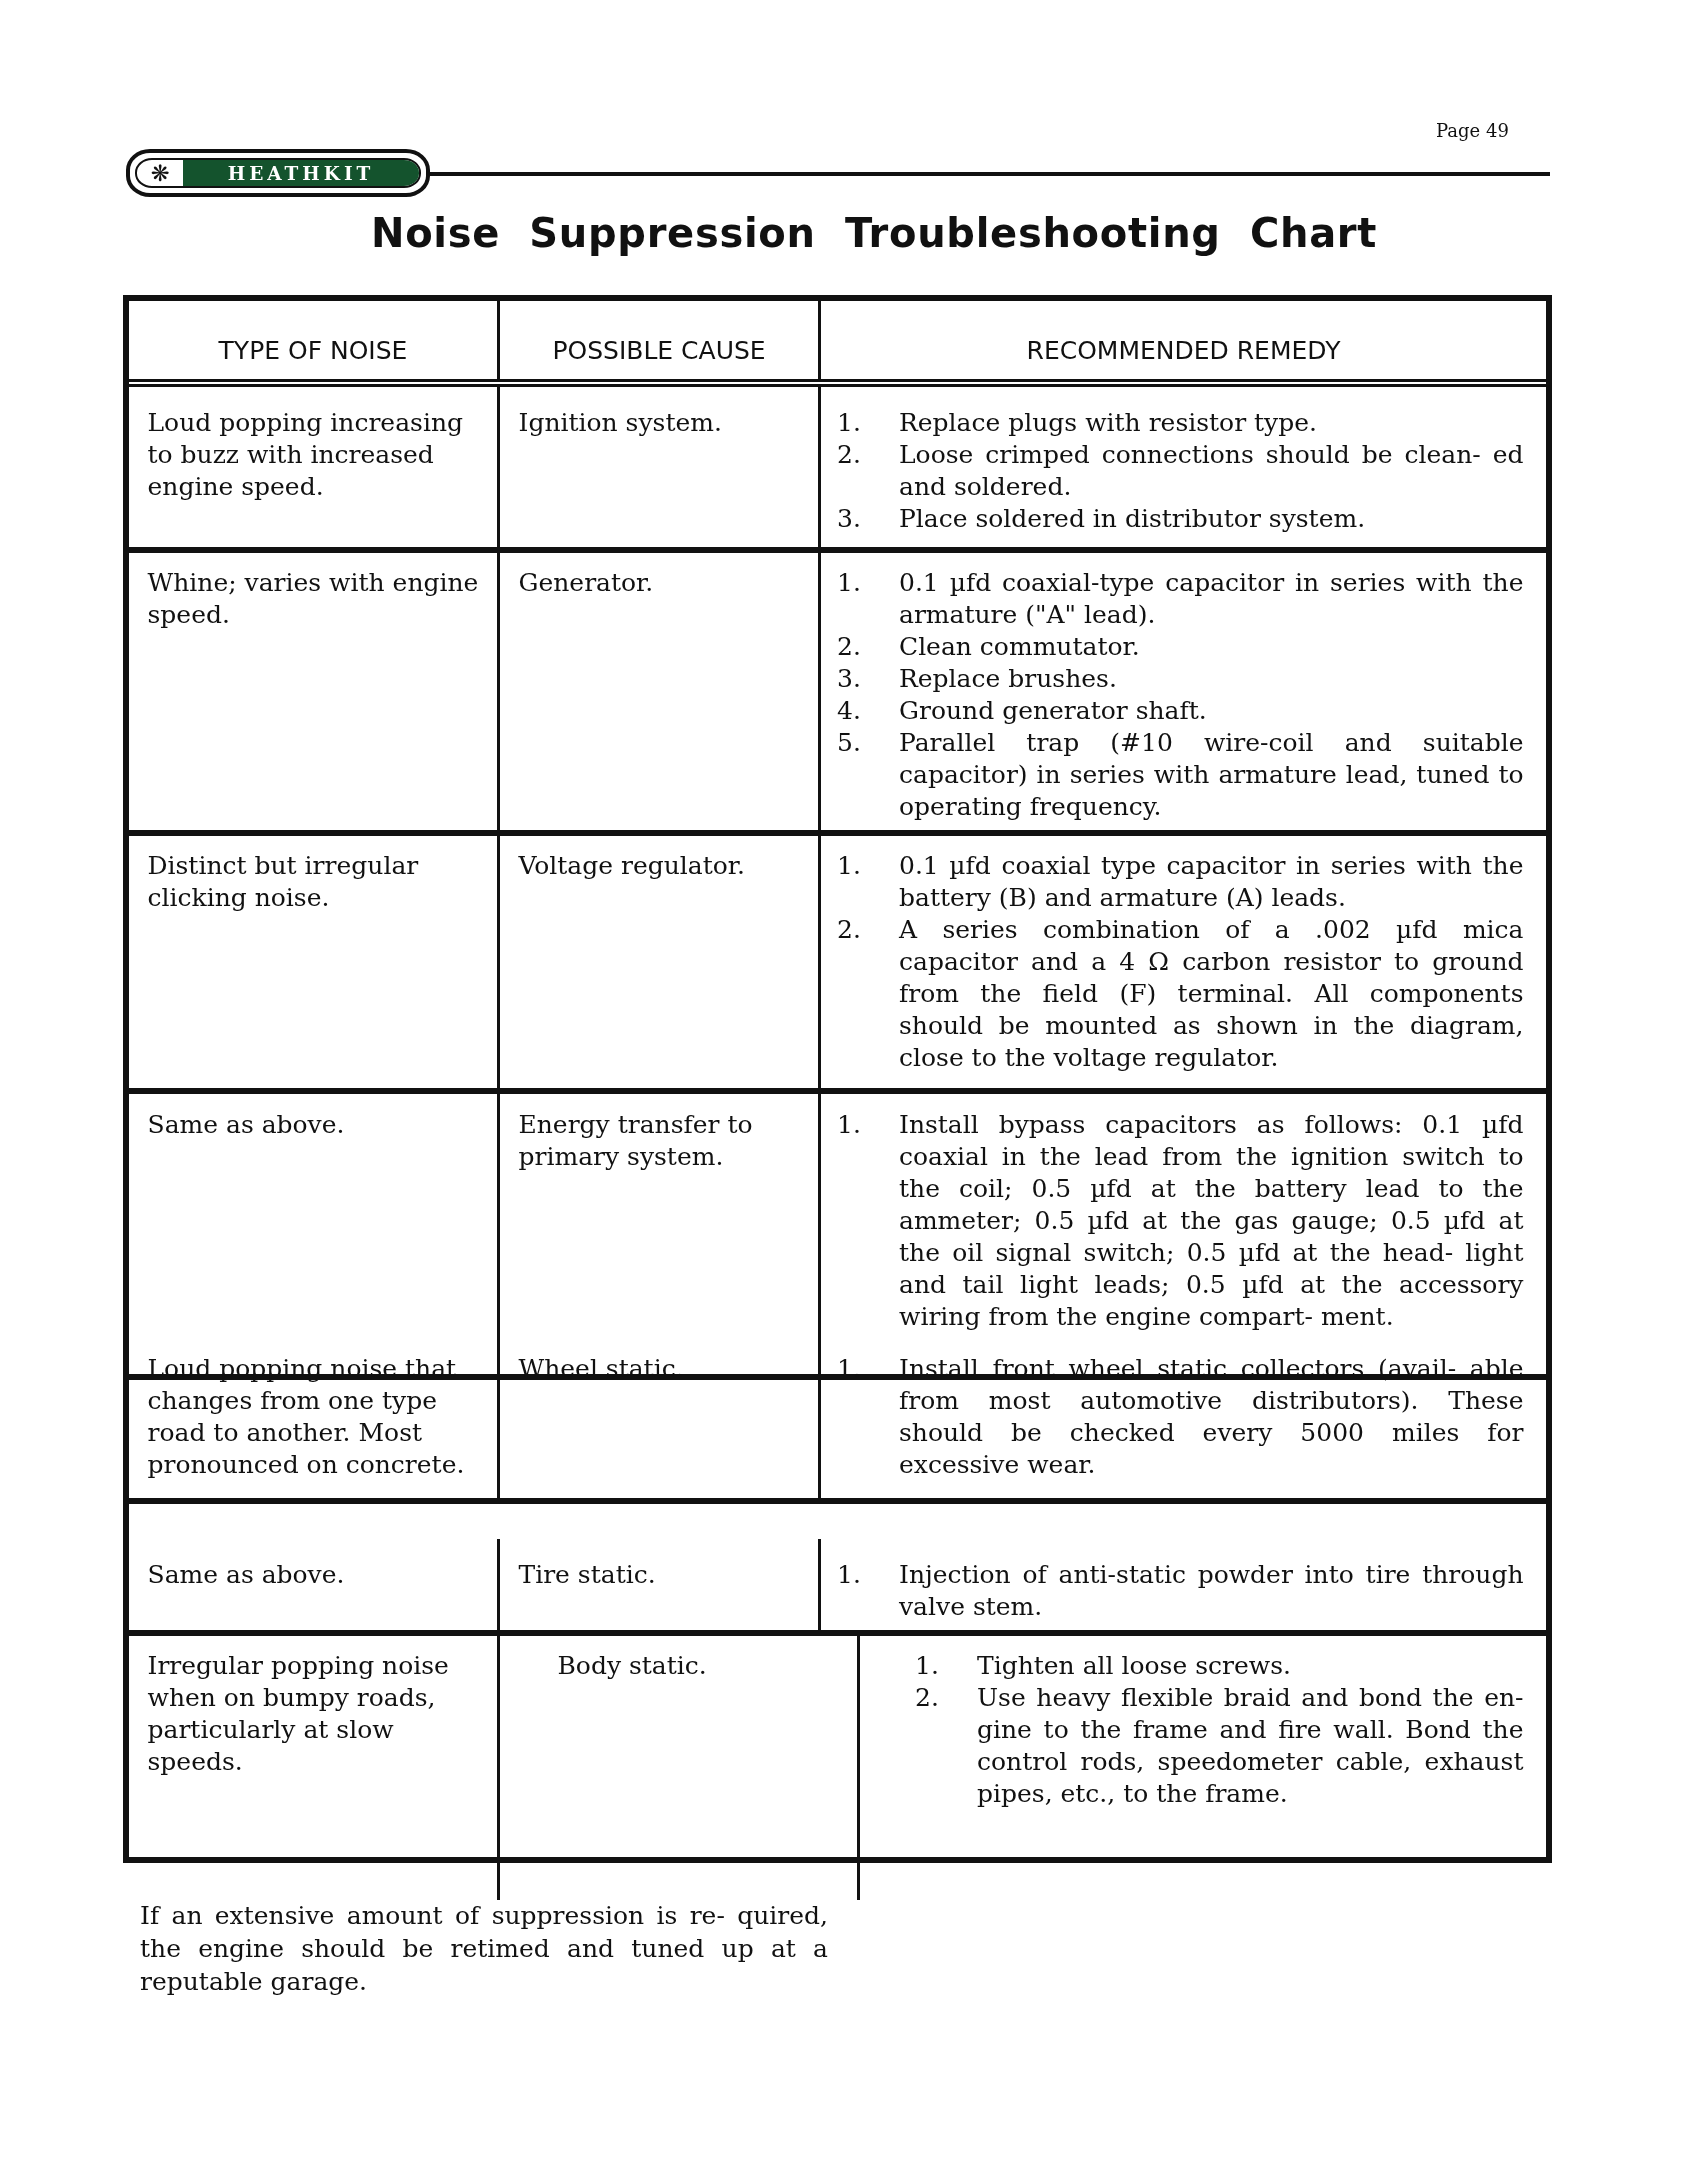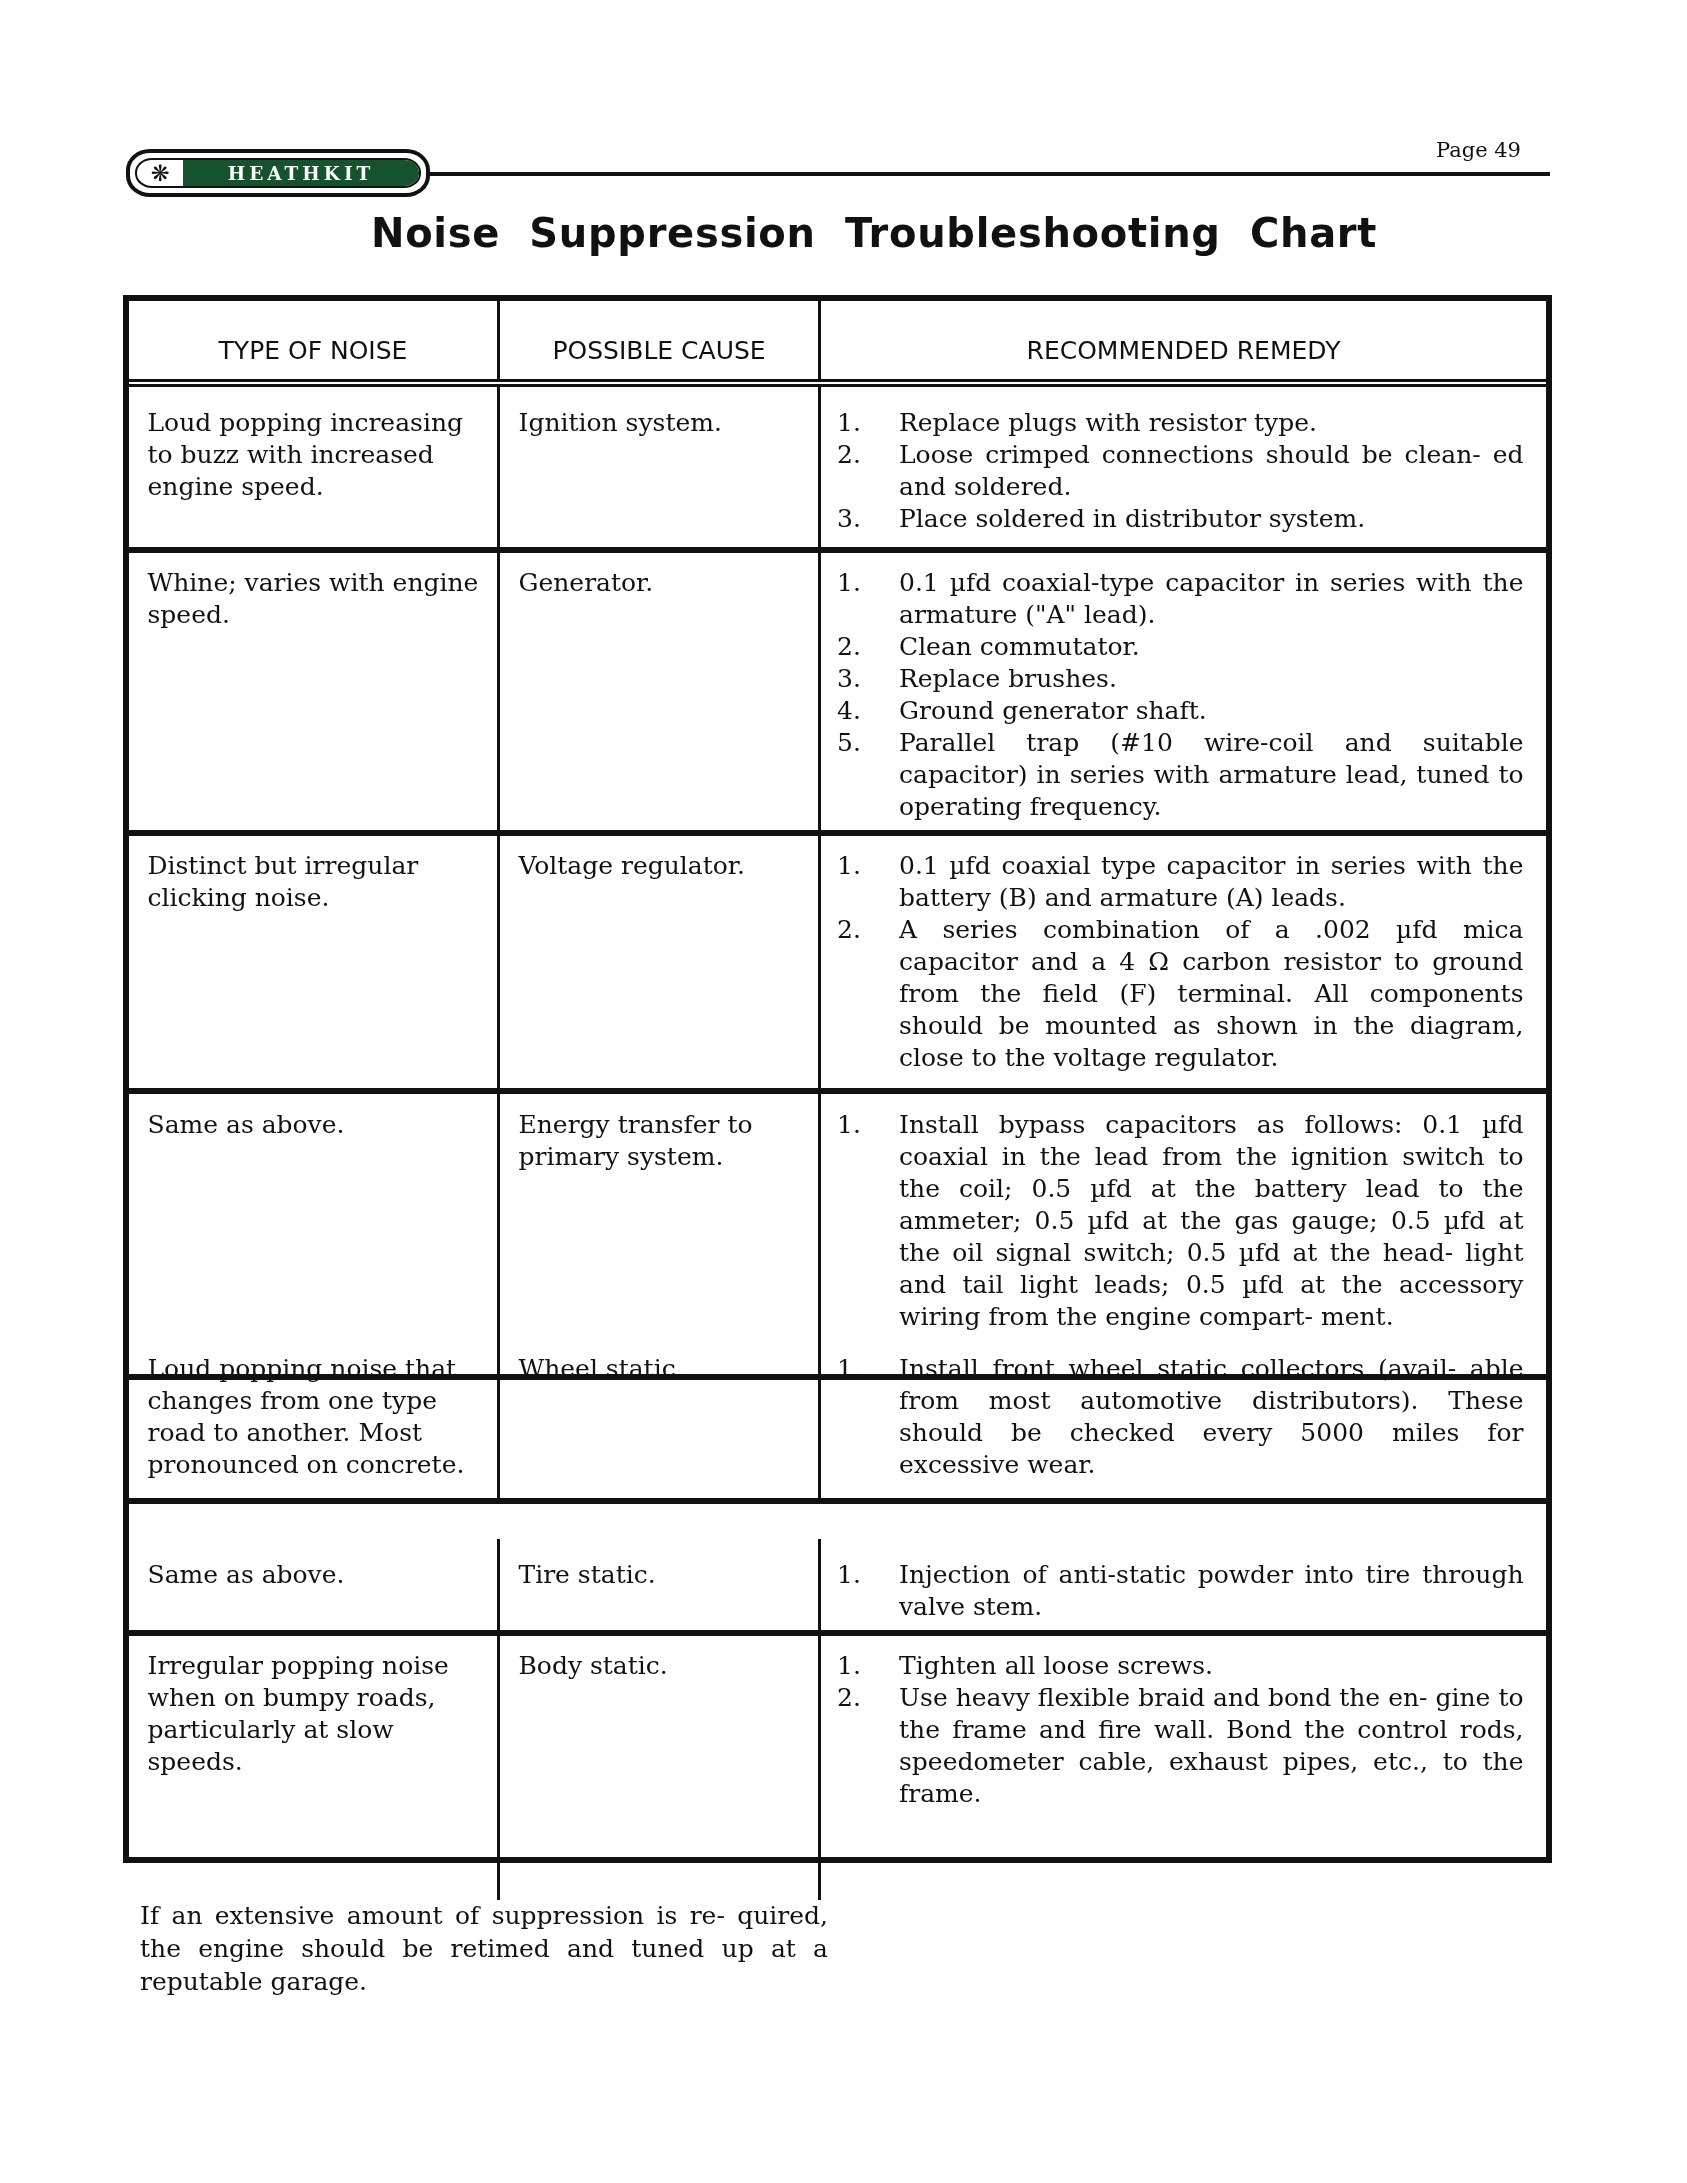--- a/index.html
+++ b/index.html
@@ -1,17 +1,17 @@
 <!DOCTYPE html>
 <html style="font-size:10.6px"><head>
 <meta charset="utf-8">
 <style>
   html, body { margin:0; padding:0; background:#ffffff; }
   body { width:1688px; height:2183px; position:relative; overflow:hidden; color:#111; font-family:"DejaVu Serif", serif; }
-  .page-num { position:absolute; left:1436px; top:120px; font-size:21px; font-family:"DejaVu Serif", serif;margin-top:18px; }
+  .page-num { position:absolute; left:1436px; top:120px; font-size:18px; font-family:"DejaVu Serif", serif; }
   .logo { position:absolute; left:126px; top:149px; width:304px; height:48px; border:4px solid #111; border-radius:24px/21px; background:#fff; box-sizing:border-box; }
   .logo-inner { position:absolute; left:5.3px; top:5.3px; right:5.3px; bottom:5.3px; border:2.6px solid #111; border-radius:17px/14.6px; display:flex; align-items:center; overflow:hidden; }
   .logo-mark { width:46px; height:100%; display:flex; align-items:center; justify-content:center; font-size:22.5px; }
   .logo-text { flex:1; height:100%; background:#14532d; color:#fff; display:flex; align-items:center; justify-content:center; font-family:"DejaVu Serif", serif; font-weight:bold; letter-spacing:4px; font-size:18.5px; }
   .rule { position:absolute; left:430px; top:172px; width:1120px; height:4px; background:#111; }
   .title { position:absolute; left:371px; top:210px; font-family:"DejaVu Sans", sans-serif; font-weight:bold; font-size:40px; word-spacing:14.6px; letter-spacing:0.7px; }
 
   .chart { position:absolute; left:123px; top:295px; width:1429px; height:1568px; border:6.6px solid #111; box-sizing:border-box; }
   .row { position:absolute; left:0; right:0; display:flex; }
   .row .c1 { width:371px; border-right:3.3px solid #111; box-sizing:border-box; }
@@ -138,21 +138,21 @@
     <div class="c1 cell">Same as above.</div>
     <div class="c2 cell">Tire static.</div>
     <div class="c3 cell">
       <div class="item">
           <span class="num">1.</span>
           <span class="txt">Injection of anti-static powder into tire through valve stem.</span>
         </div>
     </div>
   </div>
 
-  <div class="row body-row" style="top:1329px;height:270px;">
+  <div class="row body-row" style="top:1329px;height:270px;gap:39px;">
     <div class="c1 cell">Irregular popping noise when on bumpy roads, particularly at slow speeds.</div>
     <div class="c2 cell">Body static.</div>
     <div class="c3 cell">
       <div class="item">
           <span class="num">1.</span>
           <span class="txt">Tighten all loose screws.</span>
         </div>
       <div class="item">
           <span class="num">2.</span>
           <span class="txt">Use heavy flexible braid and bond the en- gine to the frame and fire wall. Bond the control rods, speedometer cable, exhaust pipes, etc., to the frame.</span>

